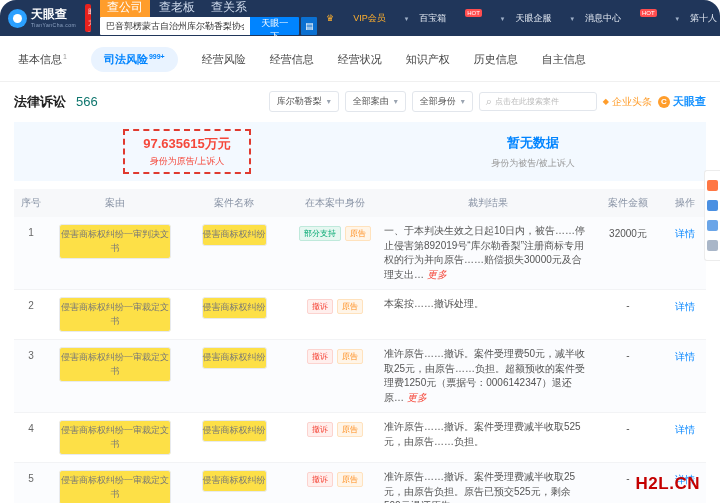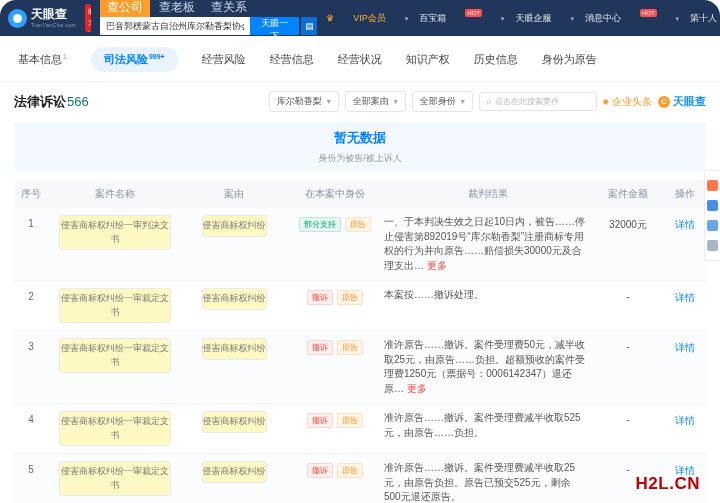--- a/index.html
+++ b/index.html
@@ -33,21 +33,21 @@
 
   
   .tabs-row { display:flex; align-items:center; gap:24px; padding:11px 18px 9px; border-bottom:1px solid #f0f0f0; background:#fff; }
   .ntab { font-size:11px; color:#444; cursor:pointer; position:relative; white-space:nowrap; }
   .ntab .cnt { font-size:7px; color:#999; position:relative; top:-4px; margin-left:1px; }
   .ntab.active { background:#e9f3ff; color:#0084ff; font-weight:bold; padding:5px 13px; border-radius:15px; }
   .ntab.active .cnt { color:#0084ff; }
 
   
   .section-head { display:flex; align-items:center; padding:9px 14px; gap:8px; }
-  .sec-title { display:flex; align-items:baseline; gap:1px; }
+  .sec-title { display:flex; align-items:baseline; gap:10px; }
   .sec-title b { font-size:13px; color:#222; }
   .sec-count { font-size:13px; color:#0f766e; font-weight:normal; }
   .sec-tools { margin-left:auto; display:flex; align-items:center; gap:6px; }
   .filter { border:1px solid #e2e6ec; border-radius:3px; font-size:9px; color:#555; padding:3px 7px; display:flex; gap:5px; align-items:center; background:#fff; cursor:pointer; white-space:nowrap; }
   .filter::after { content:"▾"; color:#9aa3b0; font-size:8px; }
   .sec-search { border:1px solid #e2e6ec; border-radius:3px; display:flex; align-items:center; padding:2px 6px; gap:3px; width:118px; background:#fff; }
   .sec-search::before { content:"⌕"; color:#bbb; font-size:11px; }
   .sec-search input { border:none; outline:none; font-size:8px; width:100%; color:#333; }
   .sec-search input::placeholder { color:#bbb; }
   .headline { color:#ff9d2b; font-size:10px; display:flex; align-items:center; gap:3px; cursor:pointer; white-space:nowrap; }
@@ -65,29 +65,29 @@
 
   
   .table { margin:0 14px; }
   .thead, .trow { display:grid; grid-template-columns:34px 122px 104px 86px 1fr 60px 42px; column-gap:6px; }
   .thead { background:#f7f8fa; padding:7px 0; font-size:10px; color:#8a94a6; }
   .thead div { text-align:center; }
   .trow { padding:7px 0; border-bottom:1px solid #f2f3f5; font-size:10px; color:#555; align-items:start; }
   .trow:nth-of-type(even) { background:#fbfcfe; }
   .c.idx { text-align:center; color:#666; padding-top:3px; }
   .c.name, .c.cause { display:flex; justify-content:center; }
-  .gtag { display:inline-block; background:#fef9c3; border:1px solid #e8eaee; border-radius:3px; color:#777; font-size:9px; padding:3px 0; line-height:1.5; text-align:center; max-width:112px; cursor:pointer; }
+  .gtag { display:inline-block; background:#fde047; border:1px solid #e8eaee; border-radius:3px; color:#777; font-size:9px; padding:3px 0; line-height:1.5; text-align:center; max-width:112px; cursor:pointer; }
   .c.cause .gtag { cursor:default; }
   .c.role { display:flex; justify-content:center; align-items:flex-start; padding-top:2px; }
   .tag { display:inline-block; font-size:8px; padding:1px 4px; border-radius:2px; margin:0 2px; line-height:1.4; white-space:nowrap; }
   .tag.green { color:#00a870; background:#e6f7f1; border:1px solid #bfe9db; }
   .tag.red { color:#f5483b; background:#ffefed; border:1px solid #fcd3cf; }
   .tag.orange { color:#ff8c1a; background:#fff5e8; border:1px solid #ffe2bd; }
   .c.result { line-height:1.45; color:#555; padding-right:6px; }
-  .more { color:#f5483b; margin-left:3px; cursor:pointer; }
+  .more { color:#f5483b; margin-left:3px; cursor:pointer;font-style:italic; }
   .c.amount { text-align:center; color:#555; padding-top:3px; }
   .c.op { text-align:center; padding-top:3px; }
   .detail { color:#0084ff; cursor:pointer; }
 
   
   .right-rail { position:absolute; right:0; top:170px; width:16px; background:#fff; border:1px solid #ececec; border-right:none; display:flex; flex-direction:column; gap:9px; padding:9px 0; align-items:center; border-radius:3px 0 0 3px; }
   .rr-icon { width:11px; height:11px; border-radius:2px; cursor:pointer; }
   .rr-1 { background:#ff7744; } .rr-2 { background:#4a90e2; } .rr-3 { background:#6aa5e8; } .rr-4 { background:#a9b6c8; }
   .watermark { position:absolute; right:20px; bottom:9px; font-size:17px; font-weight:bold; color:#c40000; letter-spacing:.5px; }
 </style>
@@ -148,21 +148,21 @@
   </header>
 
   <nav class="tabs-row">
     <span class="ntab"><span>基本信息</span><span class="cnt">1</span></span>
     <span class="ntab active"><span>司法风险</span><span class="cnt">999+</span></span>
     <span class="ntab"><span>经营风险</span></span>
     <span class="ntab"><span>经营信息</span></span>
     <span class="ntab"><span>经营状况</span></span>
     <span class="ntab"><span>知识产权</span></span>
     <span class="ntab"><span>历史信息</span></span>
-    <span class="ntab"><span>身份为原告</span></span>
+    <span class="ntab"><span>自主信息</span></span>
   </nav>
 
   <div class="section-head">
     <div class="sec-title">
       <b>法律诉讼</b>
       <span class="sec-count">566</span>
     </div>
     <div class="sec-tools">
       <span class="filter">
           <span>库尔勒香梨</span>
@@ -176,30 +176,36 @@
       <span class="sec-search">
         <input placeholder="点击在此搜索案件" style="">
       </span>
       <span class="headline">企业头条</span>
       <span class="brand-mini">天眼查</span>
     </div>
   </div>
 
   <div class="summary-band">
     <div class="sum-col">
+      <div class="red-dash-box">
+        <div class="sum-amount c-red">97.635615万元</div>
+        <div class="sum-label c-red">身份为原告/上诉人</div>
+      </div>
+    </div>
+    <div class="sum-col">
       <div class="sum-amount c-blue">暂无数据</div>
       <div class="sum-label c-grey">身份为被告/被上诉人</div>
     </div>
   </div>
 
   <div class="table">
     <div class="thead">
       <div>序号</div>
+      <div>案由</div>
       <div>案件名称</div>
-      <div>案由</div>
       <div>在本案中身份</div>
       <div>裁判结果</div>
       <div>案件金额</div>
       <div>操作</div>
     </div>
 
     <div class="trow">
       <div class="c idx">1</div>
       <div class="c name">
           <span class="gtag">侵害商标权纠纷一审判决文书</span>

